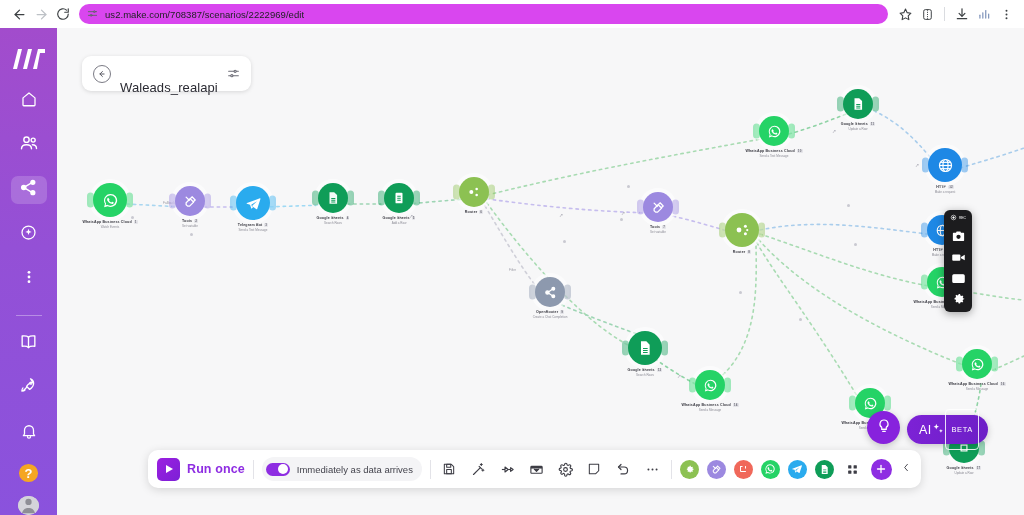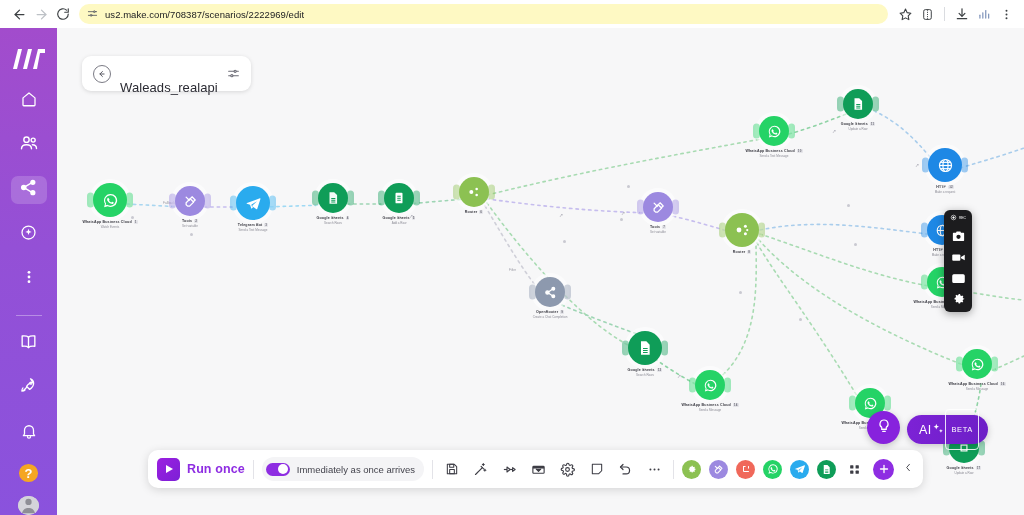--- a/index.html
+++ b/index.html
@@ -18,21 +18,21 @@
     display: flex; align-items: center;
     padding: 0 8px;
   }
   .nav-btn {
     width: 22px; height: 22px; display: flex; align-items: center; justify-content: center;
     color: #3c4043; font-size: 13px; flex: 0 0 auto;
   }
   .nav-btn.disabled { color: #bdc1c6; }
   #omnibox {
     flex: 1 1 auto; height: 20px; margin: 0 7px 0 5px;
-    background: #fef9c3; border-radius: 10px;
+    background: #d946ef; border-radius: 10px;
     display: flex; align-items: center; padding: 0 8px;
     min-width: 0;
   }
   #omnibox .tune-ico { flex: 0 0 auto; margin-right: 7px; }
   #url-text {
     font-size: 9.5px; color: #202124; white-space: nowrap; overflow: hidden;
     letter-spacing: .05px;
   }
   .chrome-right { display: flex; align-items: center; gap: 2px; flex: 0 0 auto; }
   .chrome-right .nav-btn { width: 20px; }
@@ -761,21 +761,21 @@
           </span>
         <span id="run-label">Run once</span>
       </div>
 
       <div class="bb-sep"></div>
 
       <div id="sched-pill">
         <span id="sched-toggle">
             <span class="knob"></span>
           </span>
-        <span id="sched-label">Immediately as once arrives</span>
+        <span id="sched-label">Immediately as data arrives</span>
       </div>
 
       <div class="bb-sep"></div>
 
       <div class="tb-ico">
         <svg width="14" height="14" viewBox="0 0 24 24" fill="none" stroke="currentColor" stroke-width="1.8" stroke-linejoin="round">
             <path d="M4 4h12l4 4v12H4z"></path>
             <rect x="8" y="4" width="7" height="5"></rect>
             <rect x="8" y="13" width="8" height="7"></rect>
           </svg>

